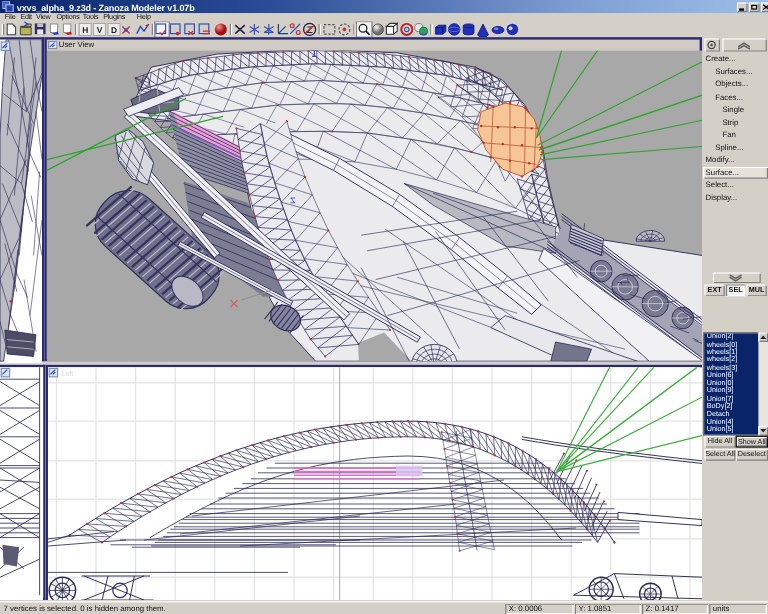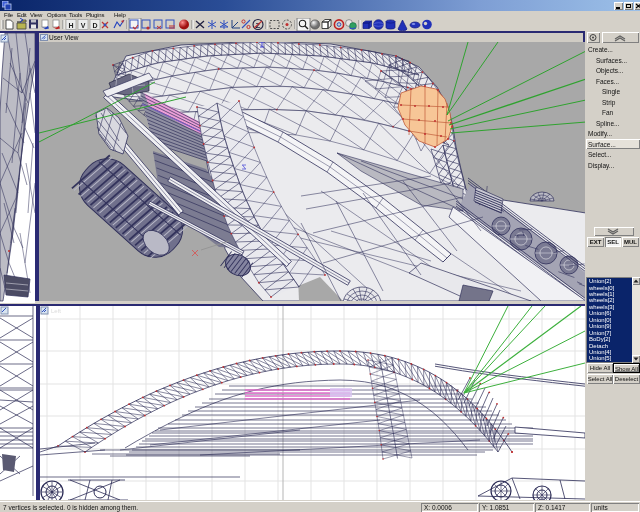--- a/index.html
+++ b/index.html
@@ -7,20 +7,21 @@
 .out2 { box-shadow: inset 1px 1px 0 #ffffff, inset -1px -1px 0 #808080; }
 .in2 { box-shadow: inset 1px 1px 0 #808080, inset -1px -1px 0 #ffffff; }
 .navy { border:2px solid #2a2a72; }
 svg { display:block; }
 </style></head><body>
 <div class="abs" style="left:0;top:0;width:640px;height:11px;background:linear-gradient(90deg,#0a2569 0%,#2a4d96 35%,#7e9ed4 75%,#9cc0e8 100%);">
 <svg class="abs" style="left:2px;top:1px" width="10" height="9" viewBox="0 0 10 9">
       <rect x="0" y="0" width="6" height="6" fill="#4060d8" stroke="#c0d0f0" stroke-width="0.8"></rect>
       <rect x="3" y="3" width="6" height="6" fill="#2040b0" stroke="#c0d0f0" stroke-width="0.8"></rect>
     </svg>
+<div class="abs" style="left:14px;top:1.5px;font-size:7.5px;font-weight:bold;color:#ffffff;letter-spacing:-0.1px;">vxvs_alpha_9.z3d - Zanoza Modeler v1.07b</div>
 <div class="abs out2" style="left:614px;top:2px;width:9px;height:8px;background:#d4d0c8;">
 <div class="abs" style="left:2px;top:5px;width:4px;height:1.5px;background:#000;"></div>
 </div>
 <div class="abs out2" style="left:624px;top:2px;width:9px;height:8px;background:#d4d0c8;">
 <div class="abs" style="left:1.5px;top:1.5px;width:5px;height:4.5px;border:1px solid #000;border-top-width:1.5px;"></div>
 </div>
 <div class="abs out2" style="left:634px;top:2px;width:9px;height:8px;background:#d4d0c8;">
 <svg width="9" height="8">
         <path d="M2,2 L7,6 M7,2 L2,6" stroke="#000" stroke-width="1.1"></path>
       </svg>

